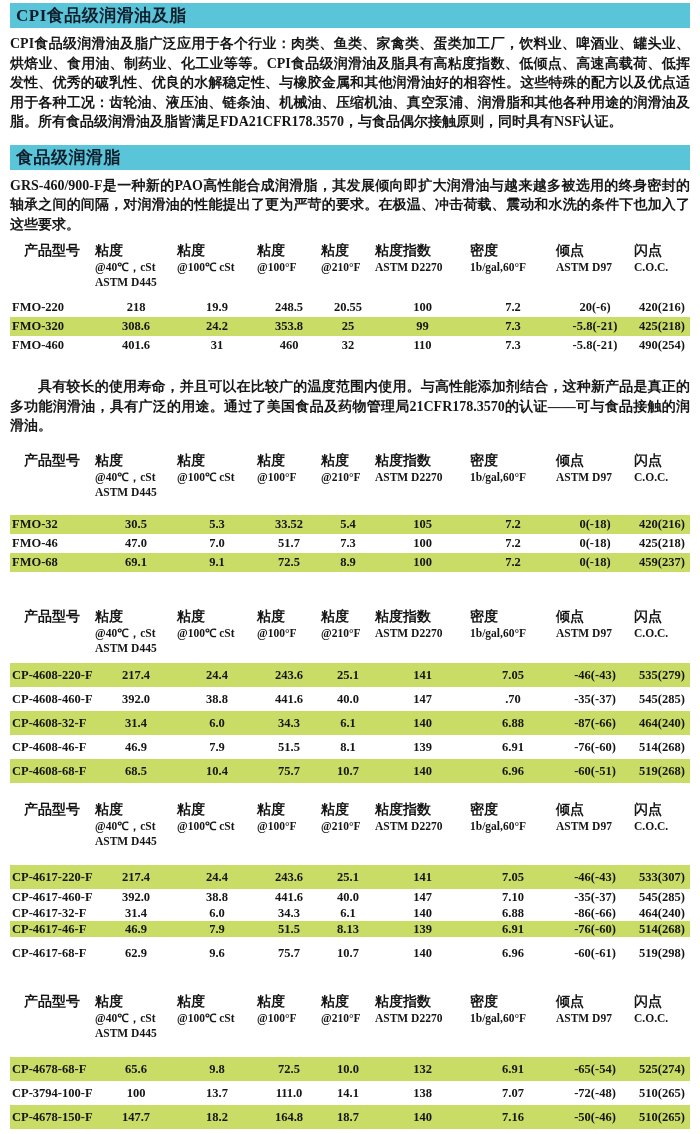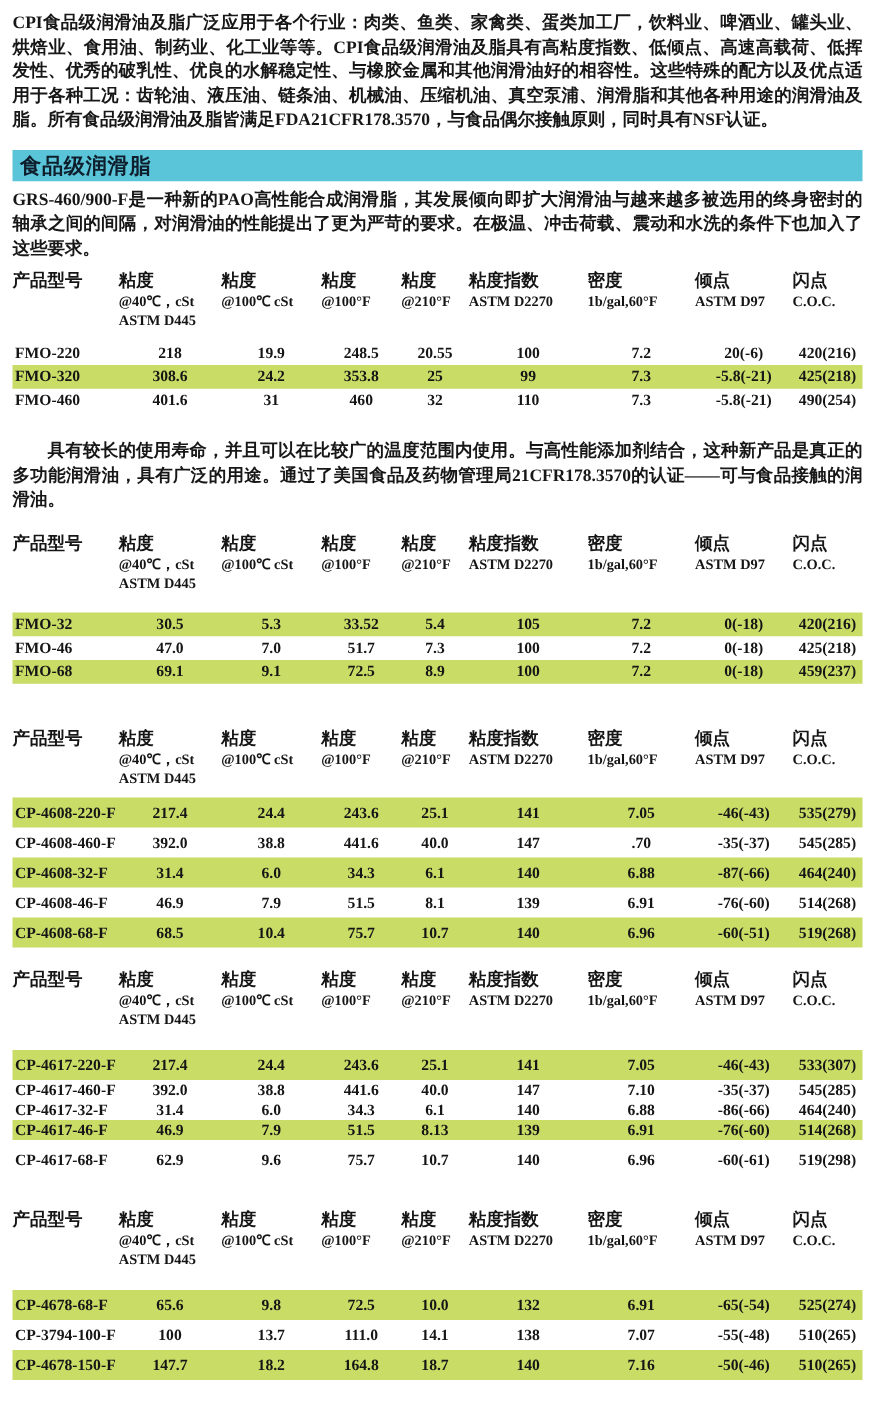--- a/index.html
+++ b/index.html
@@ -39,21 +39,21 @@
   #t5 { margin-top:28px; }
 
   .thead, .trow {
     display:grid;
     grid-template-columns:85px 82px 80px 64px 54px 95px 86px 78px 56px;
   }
   .th { }
   .th .ln1 { font-size:14px; font-weight:bold; line-height:18px; }
   .th .ln2 { font-size:11.5px; font-weight:bold; line-height:15px; }
   .th .ln3 { font-size:11.5px; font-weight:bold; line-height:15px; }
-  .th.c0 { text-align:left; }
+  .th.c0 { text-align:left;margin-left:14px; }
   .th.c0 .ln1 { font-size:14px; }
 
   .tbody { margin-top:8px; }
   #t2 .tbody { margin-top:15px; }
   #t3 .tbody { margin-top:7px; }
   #t4 .tbody { margin-top:16px; }
   #t5 .tbody { margin-top:16px; }
 
   .trow { height:19px; line-height:19px; align-items:center; }
   #t3 .trow, #t4 .trow, #t5 .trow { height:24px; line-height:18px; }
@@ -69,20 +69,23 @@
     font-size:12.5px; font-weight:bold; text-align:center;
     white-space:nowrap; overflow:visible;
   }
   .tcell.c0 { text-align:left; padding-left:2px; }
 </style>
 </head>
 <body>
 
 <div class="page">
 
+  <div class="section-bar">
+    <span class="bar-title">CPI食品级润滑油及脂</span>
+  </div>
 
   <p class="body-text intro">CPI食品级润滑油及脂广泛应用于各个行业：肉类、鱼类、家禽类、蛋类加工厂，饮料业、啤酒业、罐头业、烘焙业、食用油、制药业、化工业等等。CPI食品级润滑油及脂具有高粘度指数、低倾点、高速高载荷、低挥发性、优秀的破乳性、优良的水解稳定性、与橡胶金属和其他润滑油好的相容性。这些特殊的配方以及优点适用于各种工况：齿轮油、液压油、链条油、机械油、压缩机油、真空泵浦、润滑脂和其他各种用途的润滑油及脂。所有食品级润滑油及脂皆满足FDA21CFR178.3570，与食品偶尔接触原则，同时具有NSF认证。</p>
 
   <div class="section-bar bar2">
     <span class="bar-title">食品级润滑脂</span>
   </div>
 
   <p class="body-text grease">GRS-460/900-F是一种新的PAO高性能合成润滑脂，其发展倾向即扩大润滑油与越来越多被选用的终身密封的轴承之间的间隔，对润滑油的性能提出了更为严苛的要求。在极温、冲击荷载、震动和水洗的条件下也加入了这些要求。</p>
 
   <div class="spec-table" id="t1">
@@ -487,21 +490,21 @@
           <div class="tcell c8">525(274)</div>
         </div>
         <div class="trow">
           <div class="tcell c0">CP-3794-100-F</div>
           <div class="tcell c1">100</div>
           <div class="tcell c2">13.7</div>
           <div class="tcell c3">111.0</div>
           <div class="tcell c4">14.1</div>
           <div class="tcell c5">138</div>
           <div class="tcell c6">7.07</div>
-          <div class="tcell c7">-55(-48)</div>
+          <div class="tcell c7">-72(-48)</div>
           <div class="tcell c8">510(265)</div>
         </div>
         <div class="trow hl">
           <div class="tcell c0">CP-4678-150-F</div>
           <div class="tcell c1">147.7</div>
           <div class="tcell c2">18.2</div>
           <div class="tcell c3">164.8</div>
           <div class="tcell c4">18.7</div>
           <div class="tcell c5">140</div>
           <div class="tcell c6">7.16</div>

